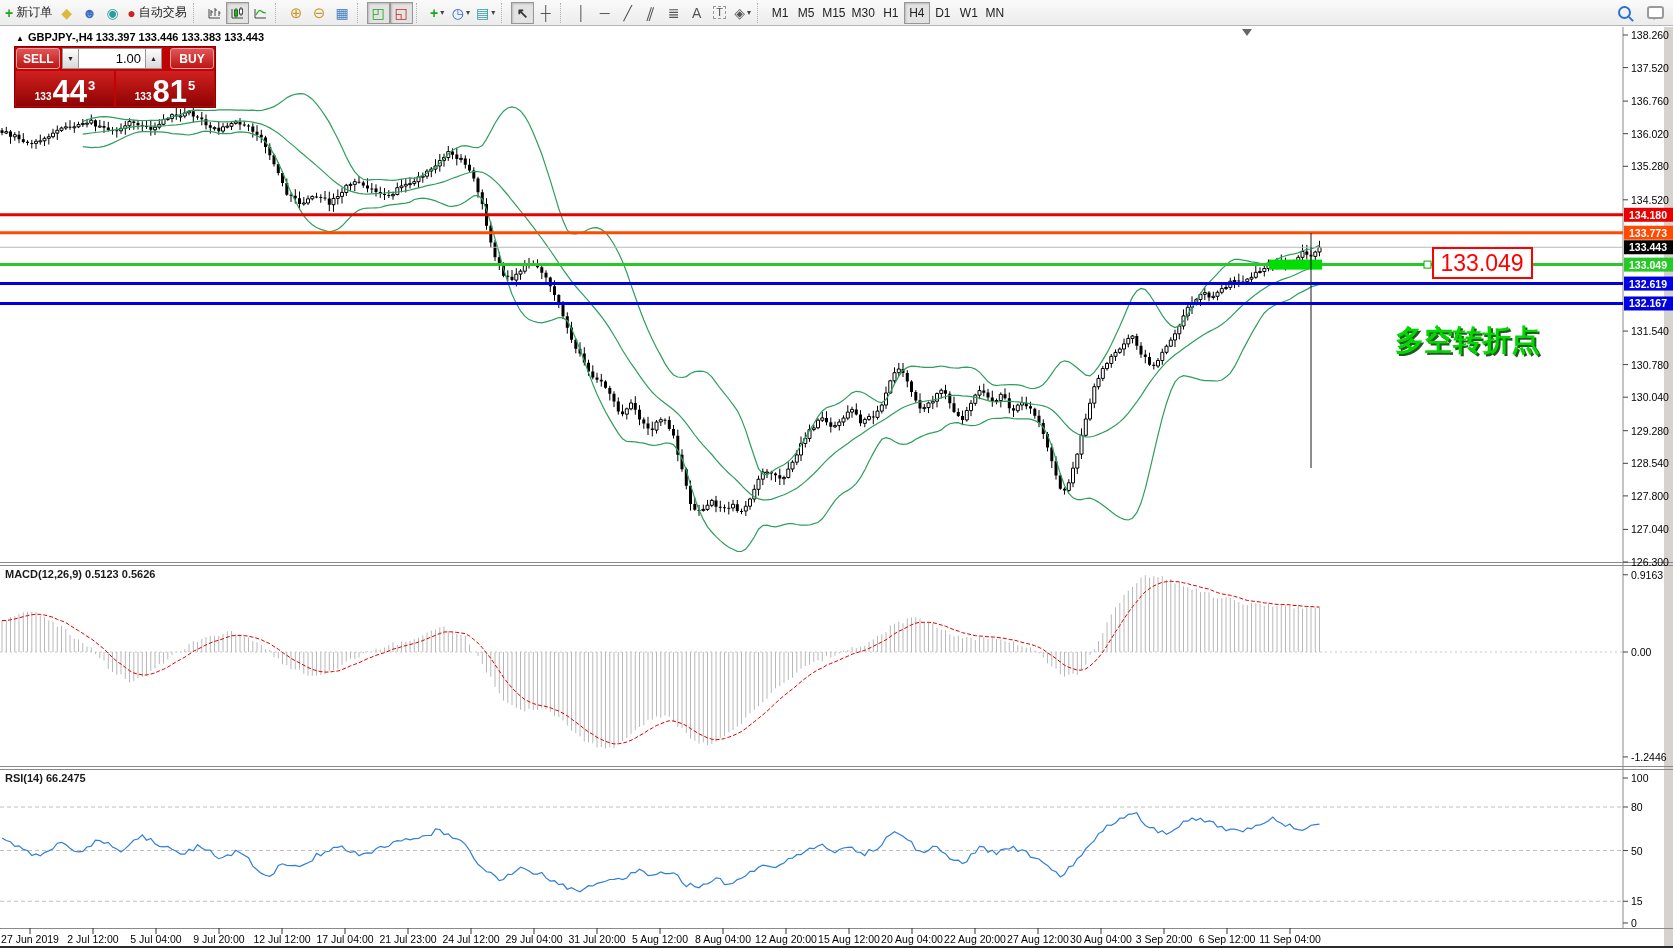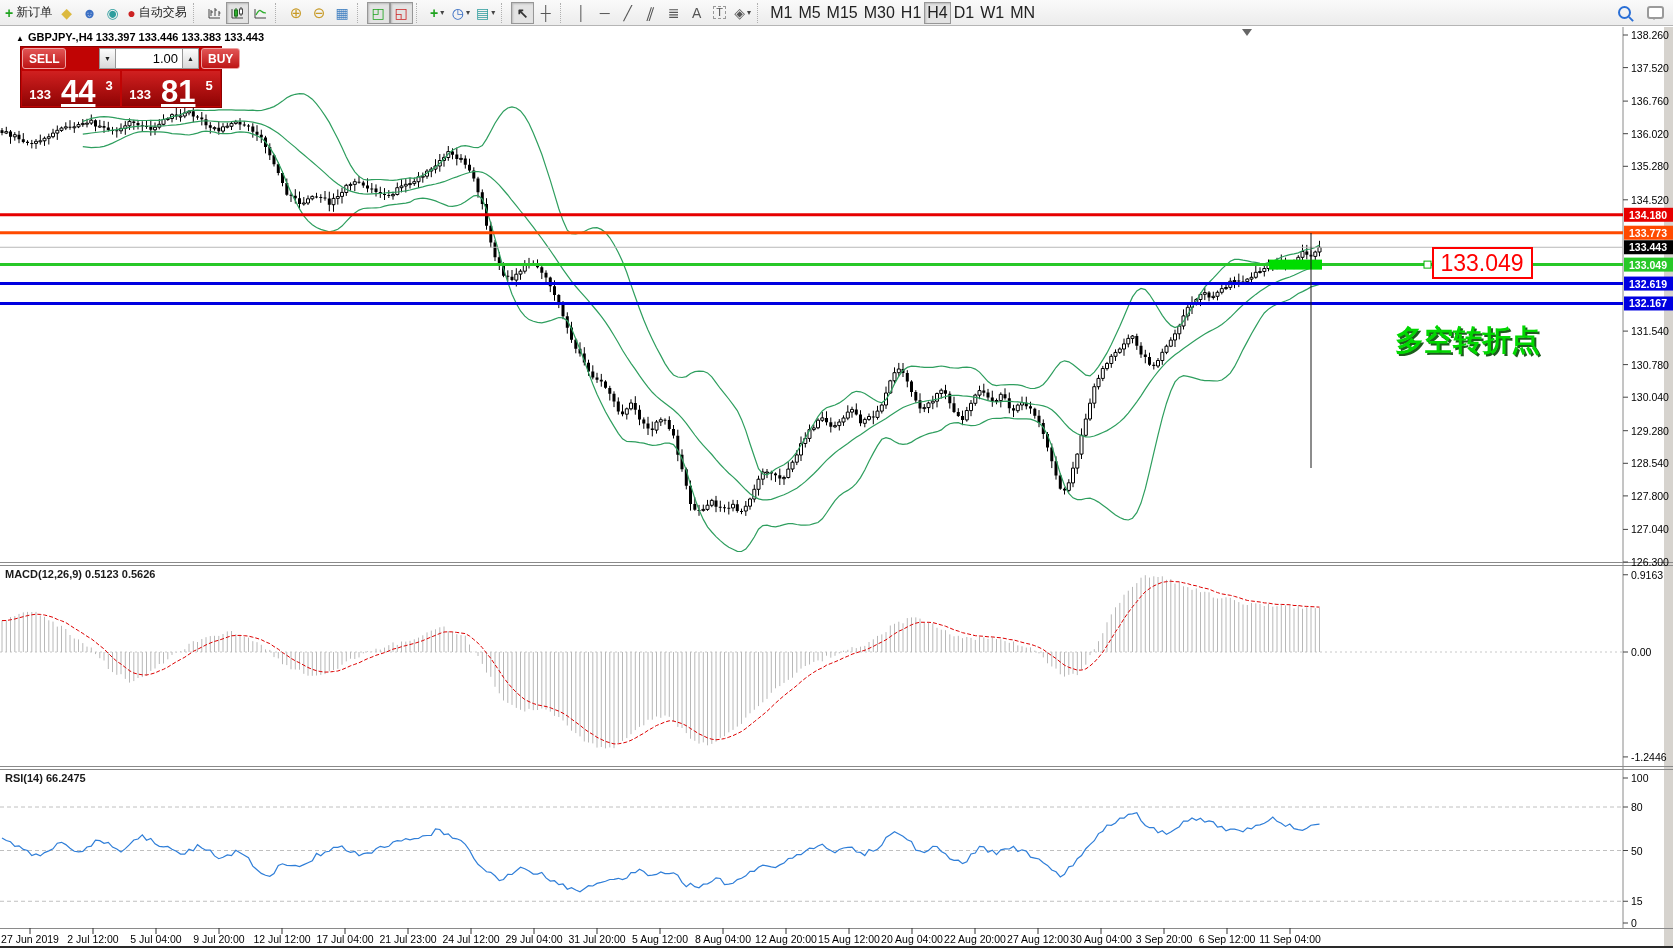--- a/index.html
+++ b/index.html
@@ -12,50 +12,50 @@
   .tb{height:22px;min-width:23px;border:1px solid transparent;background:transparent;
       display:inline-flex;align-items:center;justify-content:center;padding:0 2px;
       font-size:13px;color:#333;cursor:default;box-sizing:border-box;}
   .tb.pressed{background:#e3e3e3;border:1px solid #979797;box-shadow:inset 1px 1px 2px rgba(0,0,0,.18);}
   .tb .lbl{font-size:12px;color:#222;margin-left:3px;white-space:nowrap;}
   .grip{width:6px;height:20px;border-left:1px dotted #b0b0b0;margin:0 3px;}
   .g{font-size:14px;line-height:1;}
   .green{color:#1fa31f;} .gold{color:#c89b28;font-size:15px;} .blue{color:#3a6fc4;}
   .teal{color:#2d9d9d;} .red{color:#cc2222;} .gray{color:#555;}
   .dd{font-size:8px;color:#444;margin-left:2px;}
-  .tf{font-size:16px;color:#222;min-width:26px;}
+  .tf{font-size:12px;color:#222;min-width:26px;}
   #tb-right{margin-left:auto;display:flex;align-items:center;margin-right:6px;gap:8px;}
   .mag{width:9px;height:9px;border:2px solid #2a6fd6;border-radius:50%;position:relative;display:inline-block;}
   .mag::after{content:"";position:absolute;width:6px;height:2px;background:#2a6fd6;
               transform:rotate(45deg);right:-5px;bottom:-3px;}
   .chat{width:13px;height:9px;border:2px solid #9a9a9a;border-radius:3px;position:relative;
         display:inline-block;background:#fff;}
   .chat::after{content:"";position:absolute;left:2px;bottom:-6px;border:3px solid transparent;border-top-color:#9a9a9a;}
   .mini{display:inline-block;}
   
   #cv{position:absolute;left:0;top:0;z-index:1;}
   #symline{position:absolute;left:16px;top:31px;z-index:4;font-size:11px;font-weight:bold;color:#000;}
   #symline .tri{font-size:8px;margin-right:4px;}
   .plabel{font-size:11px;font-weight:bold;fill:#1a1a1a;}
   
-  #tw{position:absolute;left:20px;top:46px;width:202px;z-index:4;background:#c00404;
+  #tw{position:absolute;left:14px;top:46px;width:202px;z-index:4;background:#c00404;
       border:1px solid #8c0202;padding:1px;box-sizing:border-box;}
   .tw-top{display:flex;height:21px;gap:2px;}
   .tw-sell,.tw-buy{width:44px;background:linear-gradient(#e25555,#bd1414);color:#fff;font-size:12px;
       font-weight:bold;border:1px solid #eda3a3;border-radius:3px;font-family:inherit;}
-  .tw-vol{flex:1;display:flex;margin-left:31px;}
+  .tw-vol{flex:1;display:flex;}
   .tw-dn,.tw-up{width:17px;background:linear-gradient(#fdfdfd,#d9d9d9);border:1px solid #969696;
       font-size:7px;color:#222;padding:0;}
   .tw-val{width:58px;min-width:0;border:1px solid #969696;border-left:none;border-right:none;
       text-align:right;font-size:13px;padding:0 4px;font-family:inherit;}
   .tw-prices{display:flex;margin-top:2px;gap:2px;height:35px;}
   .tw-price{flex:1;background:linear-gradient(#d12020,#8f0303);color:#fff;display:flex;
       align-items:flex-end;justify-content:center;padding-bottom:1px;}
-  .tw-price .sm{font-size:13px;font-weight:bold;margin-bottom:3px;}
-  .tw-price .bg{font-size:31px;font-weight:bold;line-height:.85;margin:0 10px;text-decoration:underline;}
+  .tw-price .sm{font-size:10px;font-weight:bold;margin-bottom:3px;}
+  .tw-price .bg{font-size:31px;font-weight:bold;line-height:.85;margin:0 1px;}
   .tw-price .sp{font-size:13px;font-weight:bold;margin-bottom:12px;}
 </style>
 </head>
 <body>
 
 <div id="screen">
 
   <div id="toolbar">
     <button class="tb">
       <span class="g green" style="font-weight:bold">+</span>

